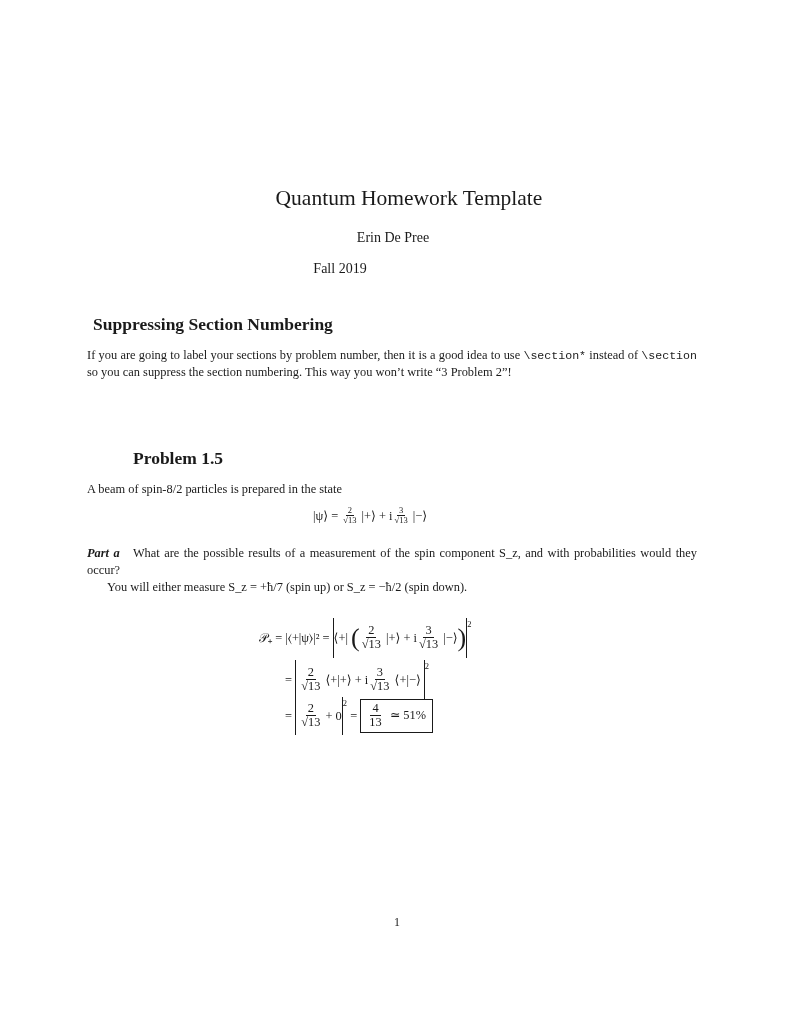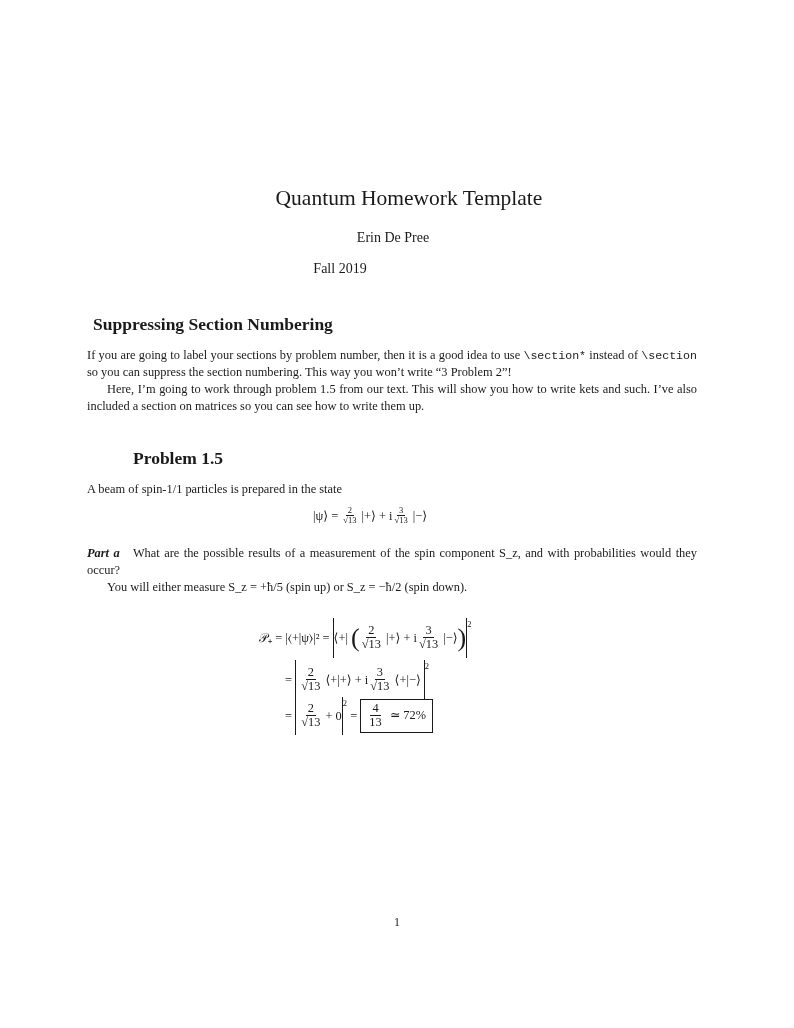--- a/index.html
+++ b/index.html
@@ -30,44 +30,43 @@
 <body>
 
 <div class="abs title">Quantum Homework Template</div>
 <div class="abs author">Erin De Pree</div>
 <div class="abs date">Fall 2019</div>
 
 <div class="abs sec" style="top:314px;">Suppressing Section Numbering</div>
 
 <div class="abs body" style="top:347px;">
   <p class="p"><span>If you are going to label your sections by problem number, then it is a good idea to use </span><span class="tt">\section*</span><span> instead of </span><span class="tt">\section</span><span> so you can suppress the section numbering. This way you won’t write “3 Problem 2”!</span></p>
-  <p class="p ind">Here, I’m going to work through problem 1.5 from our text. This will show you how to write kets and such. I’ve also included a section on matrices so you can see how to write them up.</p>
 </div>
 
 <div class="abs sec" style="top:448px;margin-left:40px;">Problem 1.5</div>
 
-<div class="abs body" style="top:481px;">A beam of spin-1/1 particles is prepared in the state</div>
+<div class="abs body" style="top:481px;">A beam of spin-8/2 particles is prepared in the state</div>
 
 <div class="eqrow" style="top:506px; left:313px;">
   <span>|ψ⟩ =</span>&nbsp;
   <span class="frac sm">
       <span class="num">2</span>
       <span class="den">√13</span>
     </span>
   &nbsp;<span>|+⟩ + i</span>
   <span class="frac sm">
       <span class="num">3</span>
       <span class="den">√13</span>
     </span>
   &nbsp;<span>|−⟩</span>
 </div>
 
 <div class="abs body" style="top:545px;">
   <p class="p"><b class="run">Part a</b>&nbsp;&nbsp;&nbsp;<span>What are the possible results of a measurement of the spin component S_z, and with probabilities would they occur?</span></p>
-  <p class="p ind">You will either measure S_z = +ħ/5 (spin up) or S_z = −ħ/2 (spin down).</p>
+  <p class="p ind">You will either measure S_z = +ħ/7 (spin up) or S_z = −ħ/2 (spin down).</p>
 </div>
 
 <div class="eqrow" style="top:618px; left:259px;">
   <span>𝒫₊ = |⟨+|ψ⟩|² =</span>&nbsp;
   <span class="bar" style="height:40px;"></span>
   <span>⟨+|</span>&nbsp;
   <span class="big">(</span>
   <span class="frac">
       <span class="num">2</span>
       <span class="den">√13</span>
@@ -109,17 +108,17 @@
     </span>
   &nbsp;<span>+ 0</span>
   <span class="bar" style="height:38px;"></span>
   <span class="sup" style="top:-13px;">2</span>
   &nbsp;<span>=</span>&nbsp;
   <span class="boxed">
     <span class="frac">
         <span class="num">4</span>
         <span class="den">13</span>
       </span>
-    &nbsp;<span>≃ 72%</span>
+    &nbsp;<span>≃ 51%</span>
   </span>
 </div>
 
 <div class="abs pagenum">1</div>
 
 </body></html>

